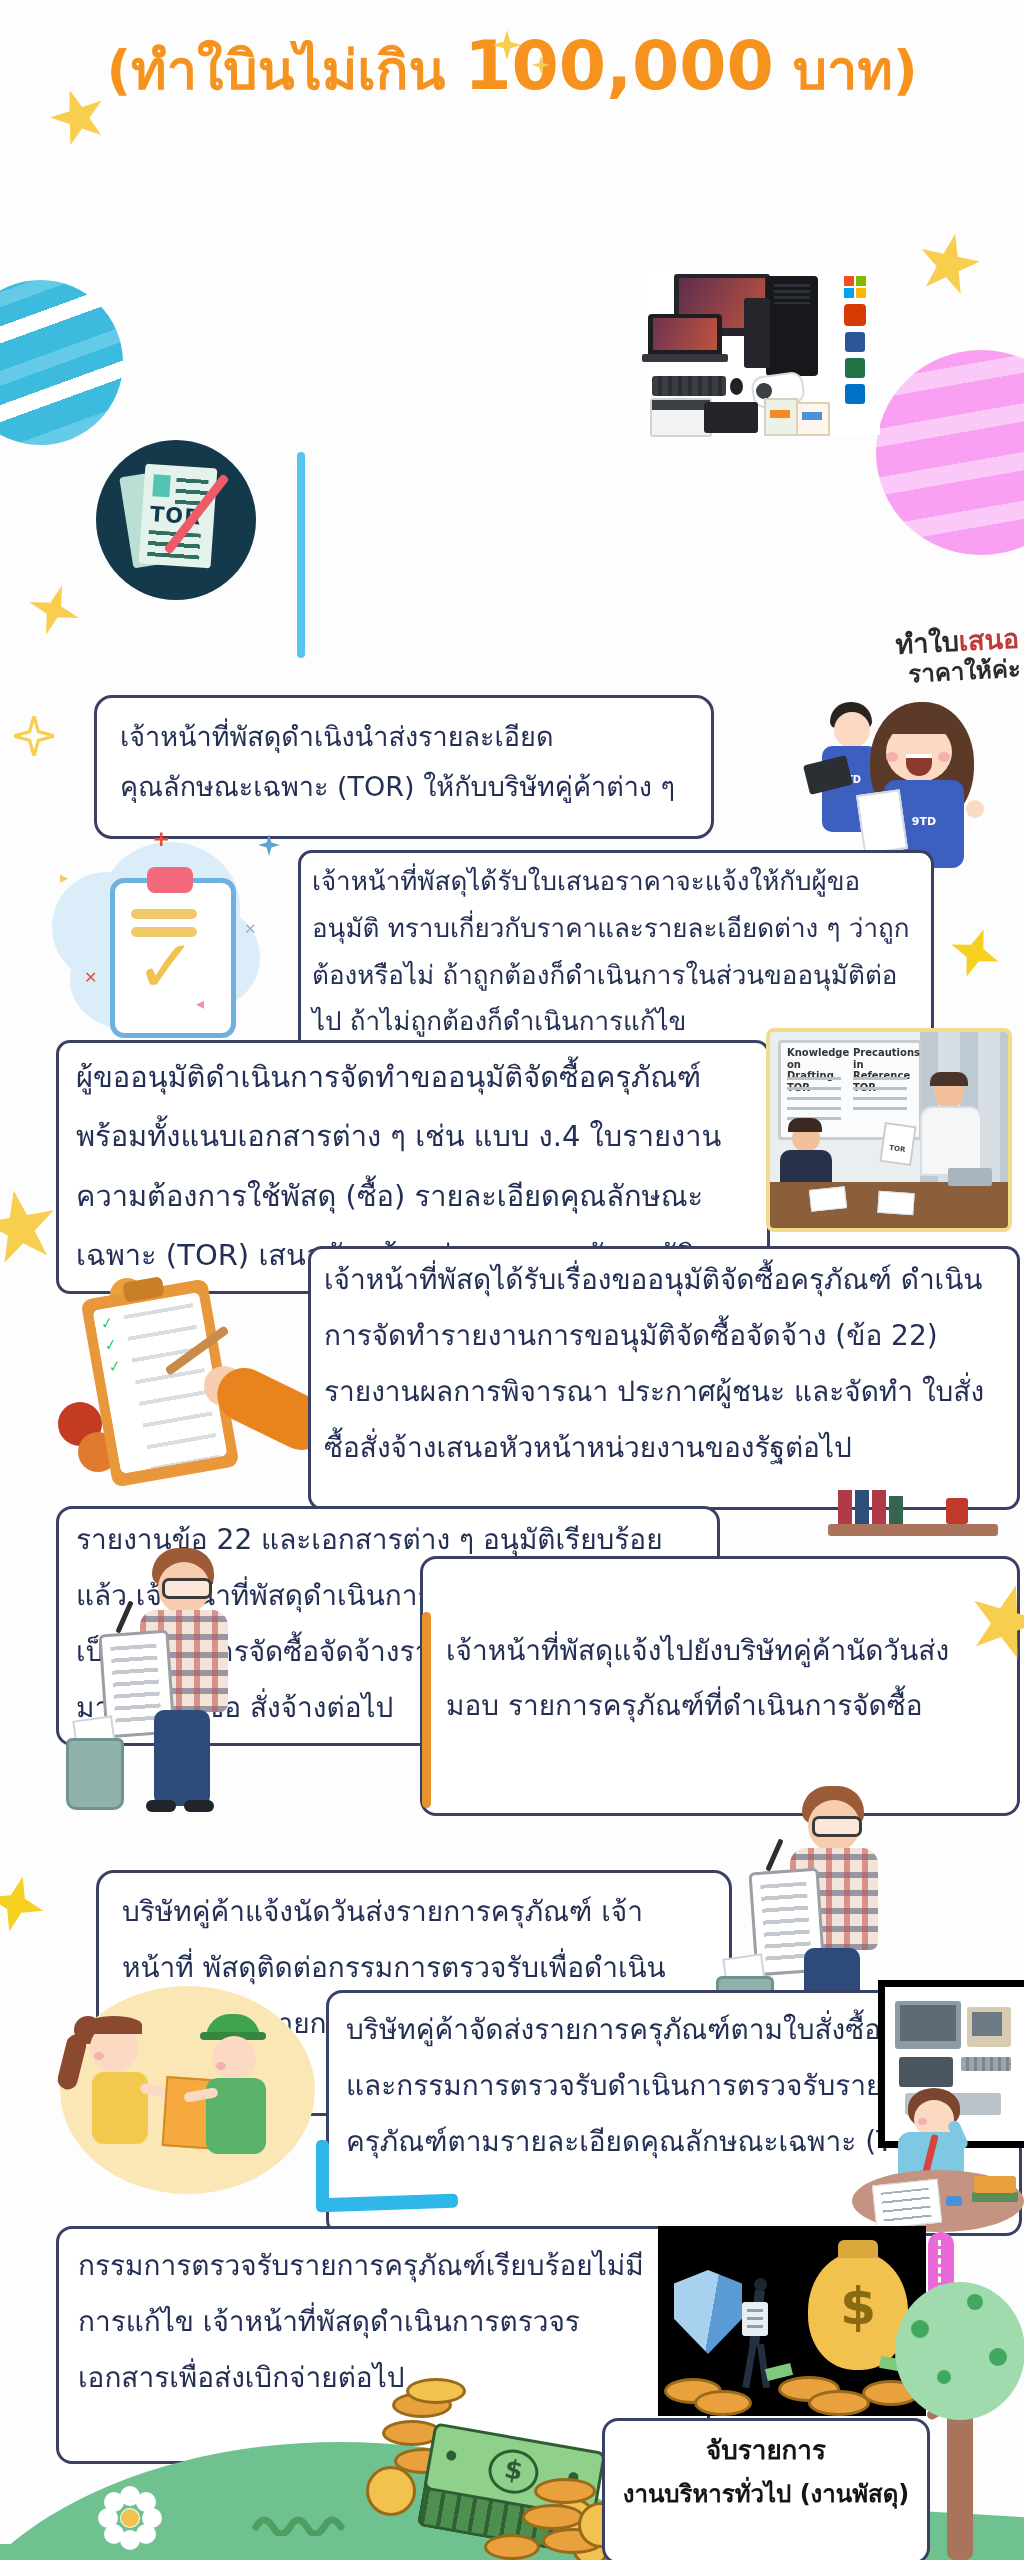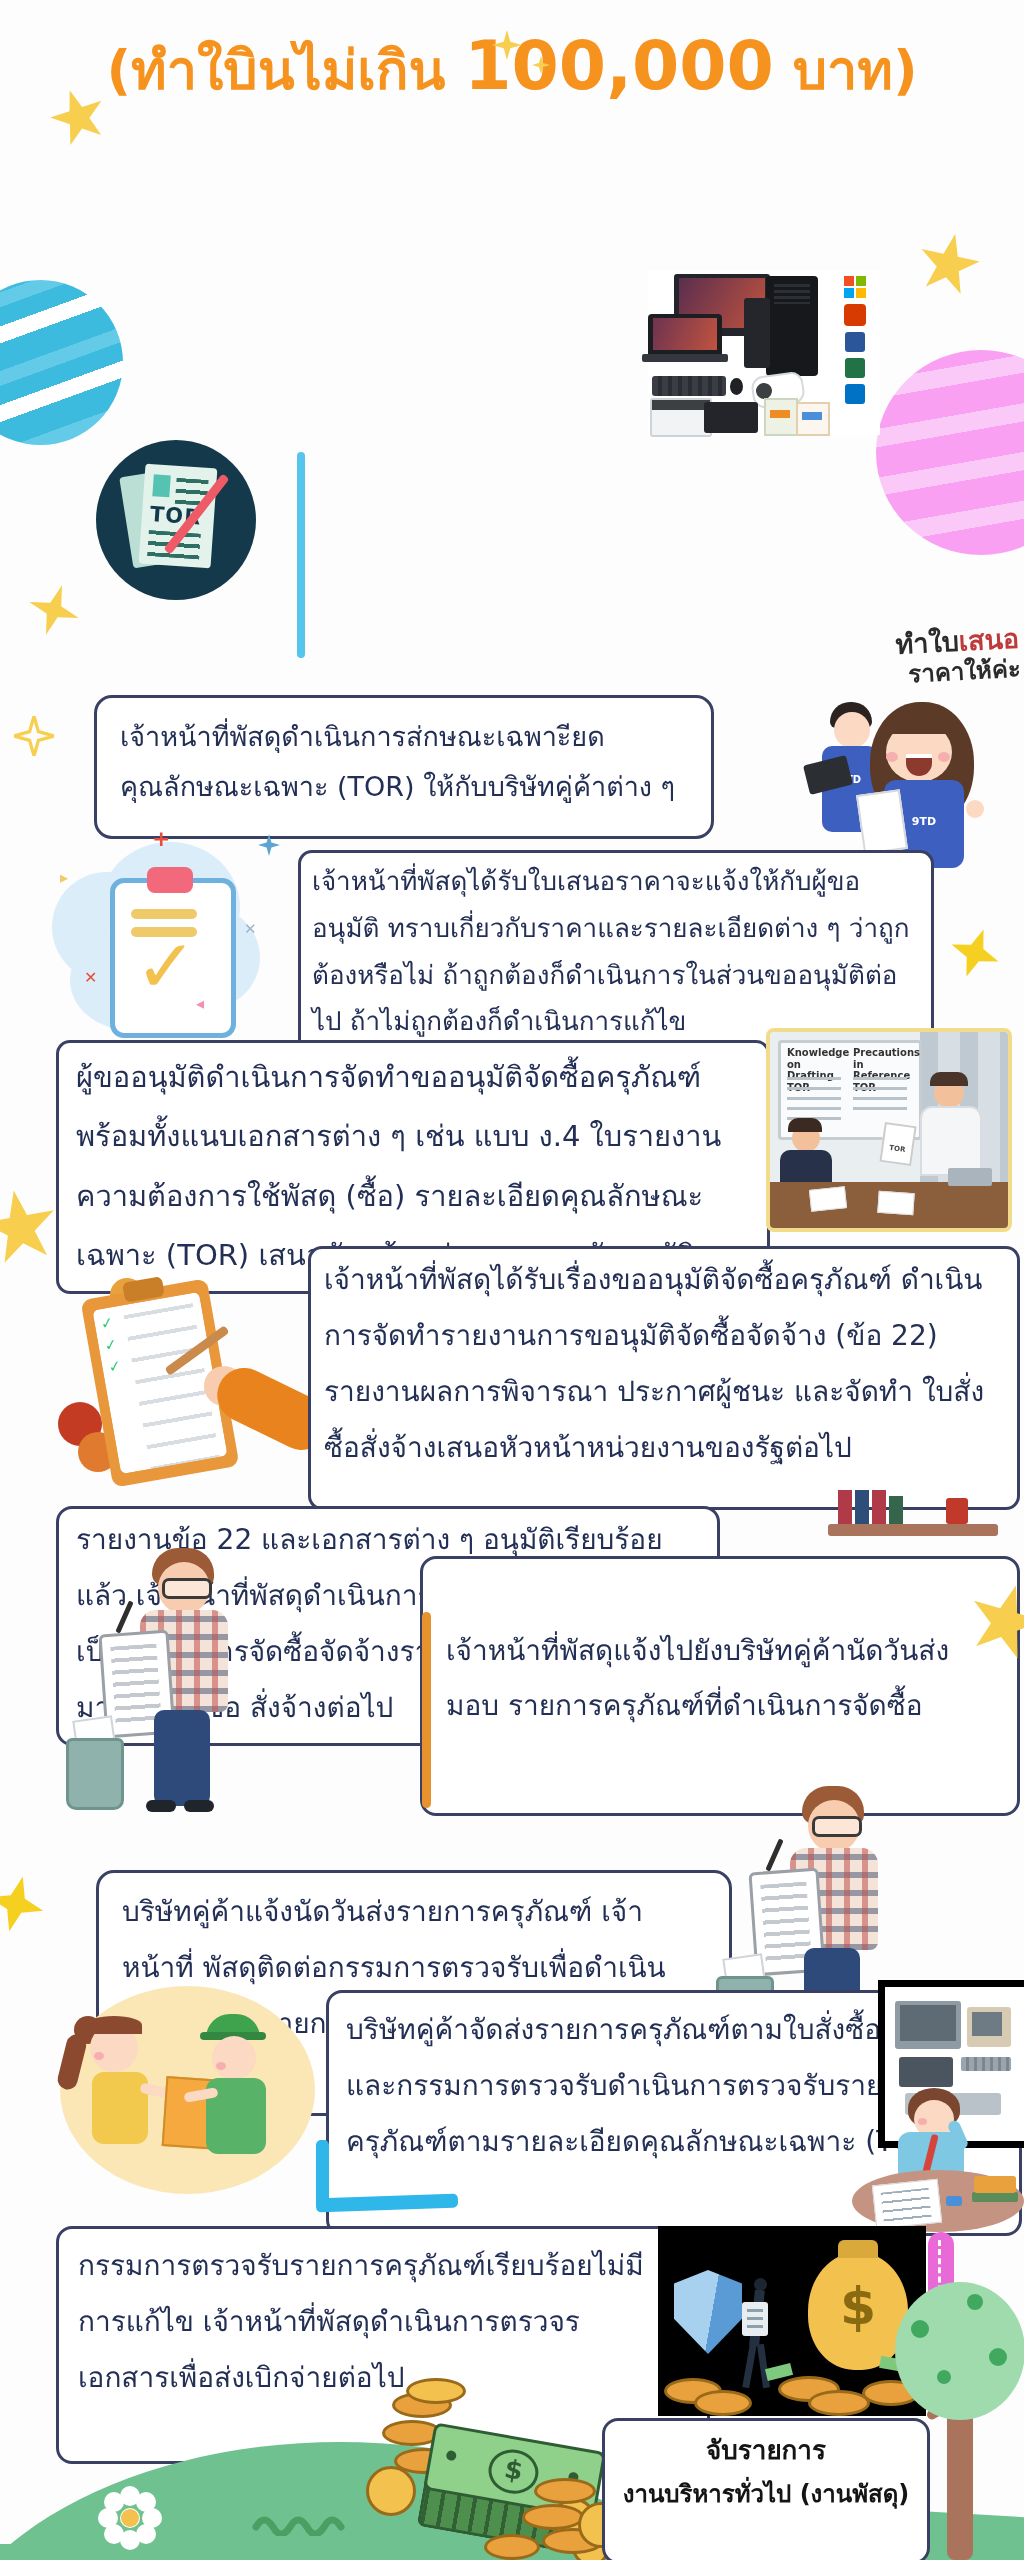--- a/index.html
+++ b/index.html
@@ -141,21 +141,21 @@
       <div class="chip"></div>
       <div class="plines"></div>
       <div class="plines2"></div>
       <div class="label">TOR</div>
     </div>
     <div class="pencil"></div>
   </div>
   <div class="vbar" style="left:297px;top:452px;width:8px;height:206px;background:#56C5EE;"></div>
 
   <div class="box" style="left:94px;top:695px;width:614px;height:138px;"></div>
-  <div class="txt" style="left:120px;top:712px;width:566px;font-size:27px;line-height:1.85;">เจ้าหน้าที่พัสดุดำเนินการส่กษณะเฉพาะียด คุณลักษณะเฉพาะ (TOR) ให้กับบริษัทคู่ค้าต่าง ๆ</div>
+  <div class="txt" style="left:120px;top:712px;width:566px;font-size:27px;line-height:1.85;">เจ้าหน้าที่พัสดุดำเนิงนำส่งรายละเอียด คุณลักษณะเฉพาะ (TOR) ให้กับบริษัทคู่ค้าต่าง ๆ</div>
   <div class="abs" style="left:812px;top:628px;width:208px;height:244px;">
     <div class="abs" style="left:0;top:0;width:208px;text-align:right;transform:rotate(-3deg);line-height:1.2;">
       <span style="font-size:27px;font-weight:800;color:#2b2b2b;">ทำใบ</span><span style="font-size:27px;font-weight:800;color:#BF3A3A;">เสนอ</span><br>
       <span style="font-size:24px;font-weight:800;color:#2b2b2b;">ราคาให้ค่ะ</span>
     </div>
     <div class="abs" style="left:8px;top:74px;width:70px;height:160px;">
       <div class="abs" style="left:10px;top:0;width:42px;height:26px;background:#2b2320;border-radius:20px 20px 6px 6px;"></div>
       <div class="abs circle" style="left:14px;top:10px;width:36px;height:36px;background:#FBD9C2;"></div>
       <div class="abs" style="left:2px;top:44px;width:56px;height:86px;background:#3D5FBF;border-radius:10px;text-align:center;">
         <span style="font-size:10px;font-weight:700;color:#fff;position:relative;top:22px;">9TD</span>

